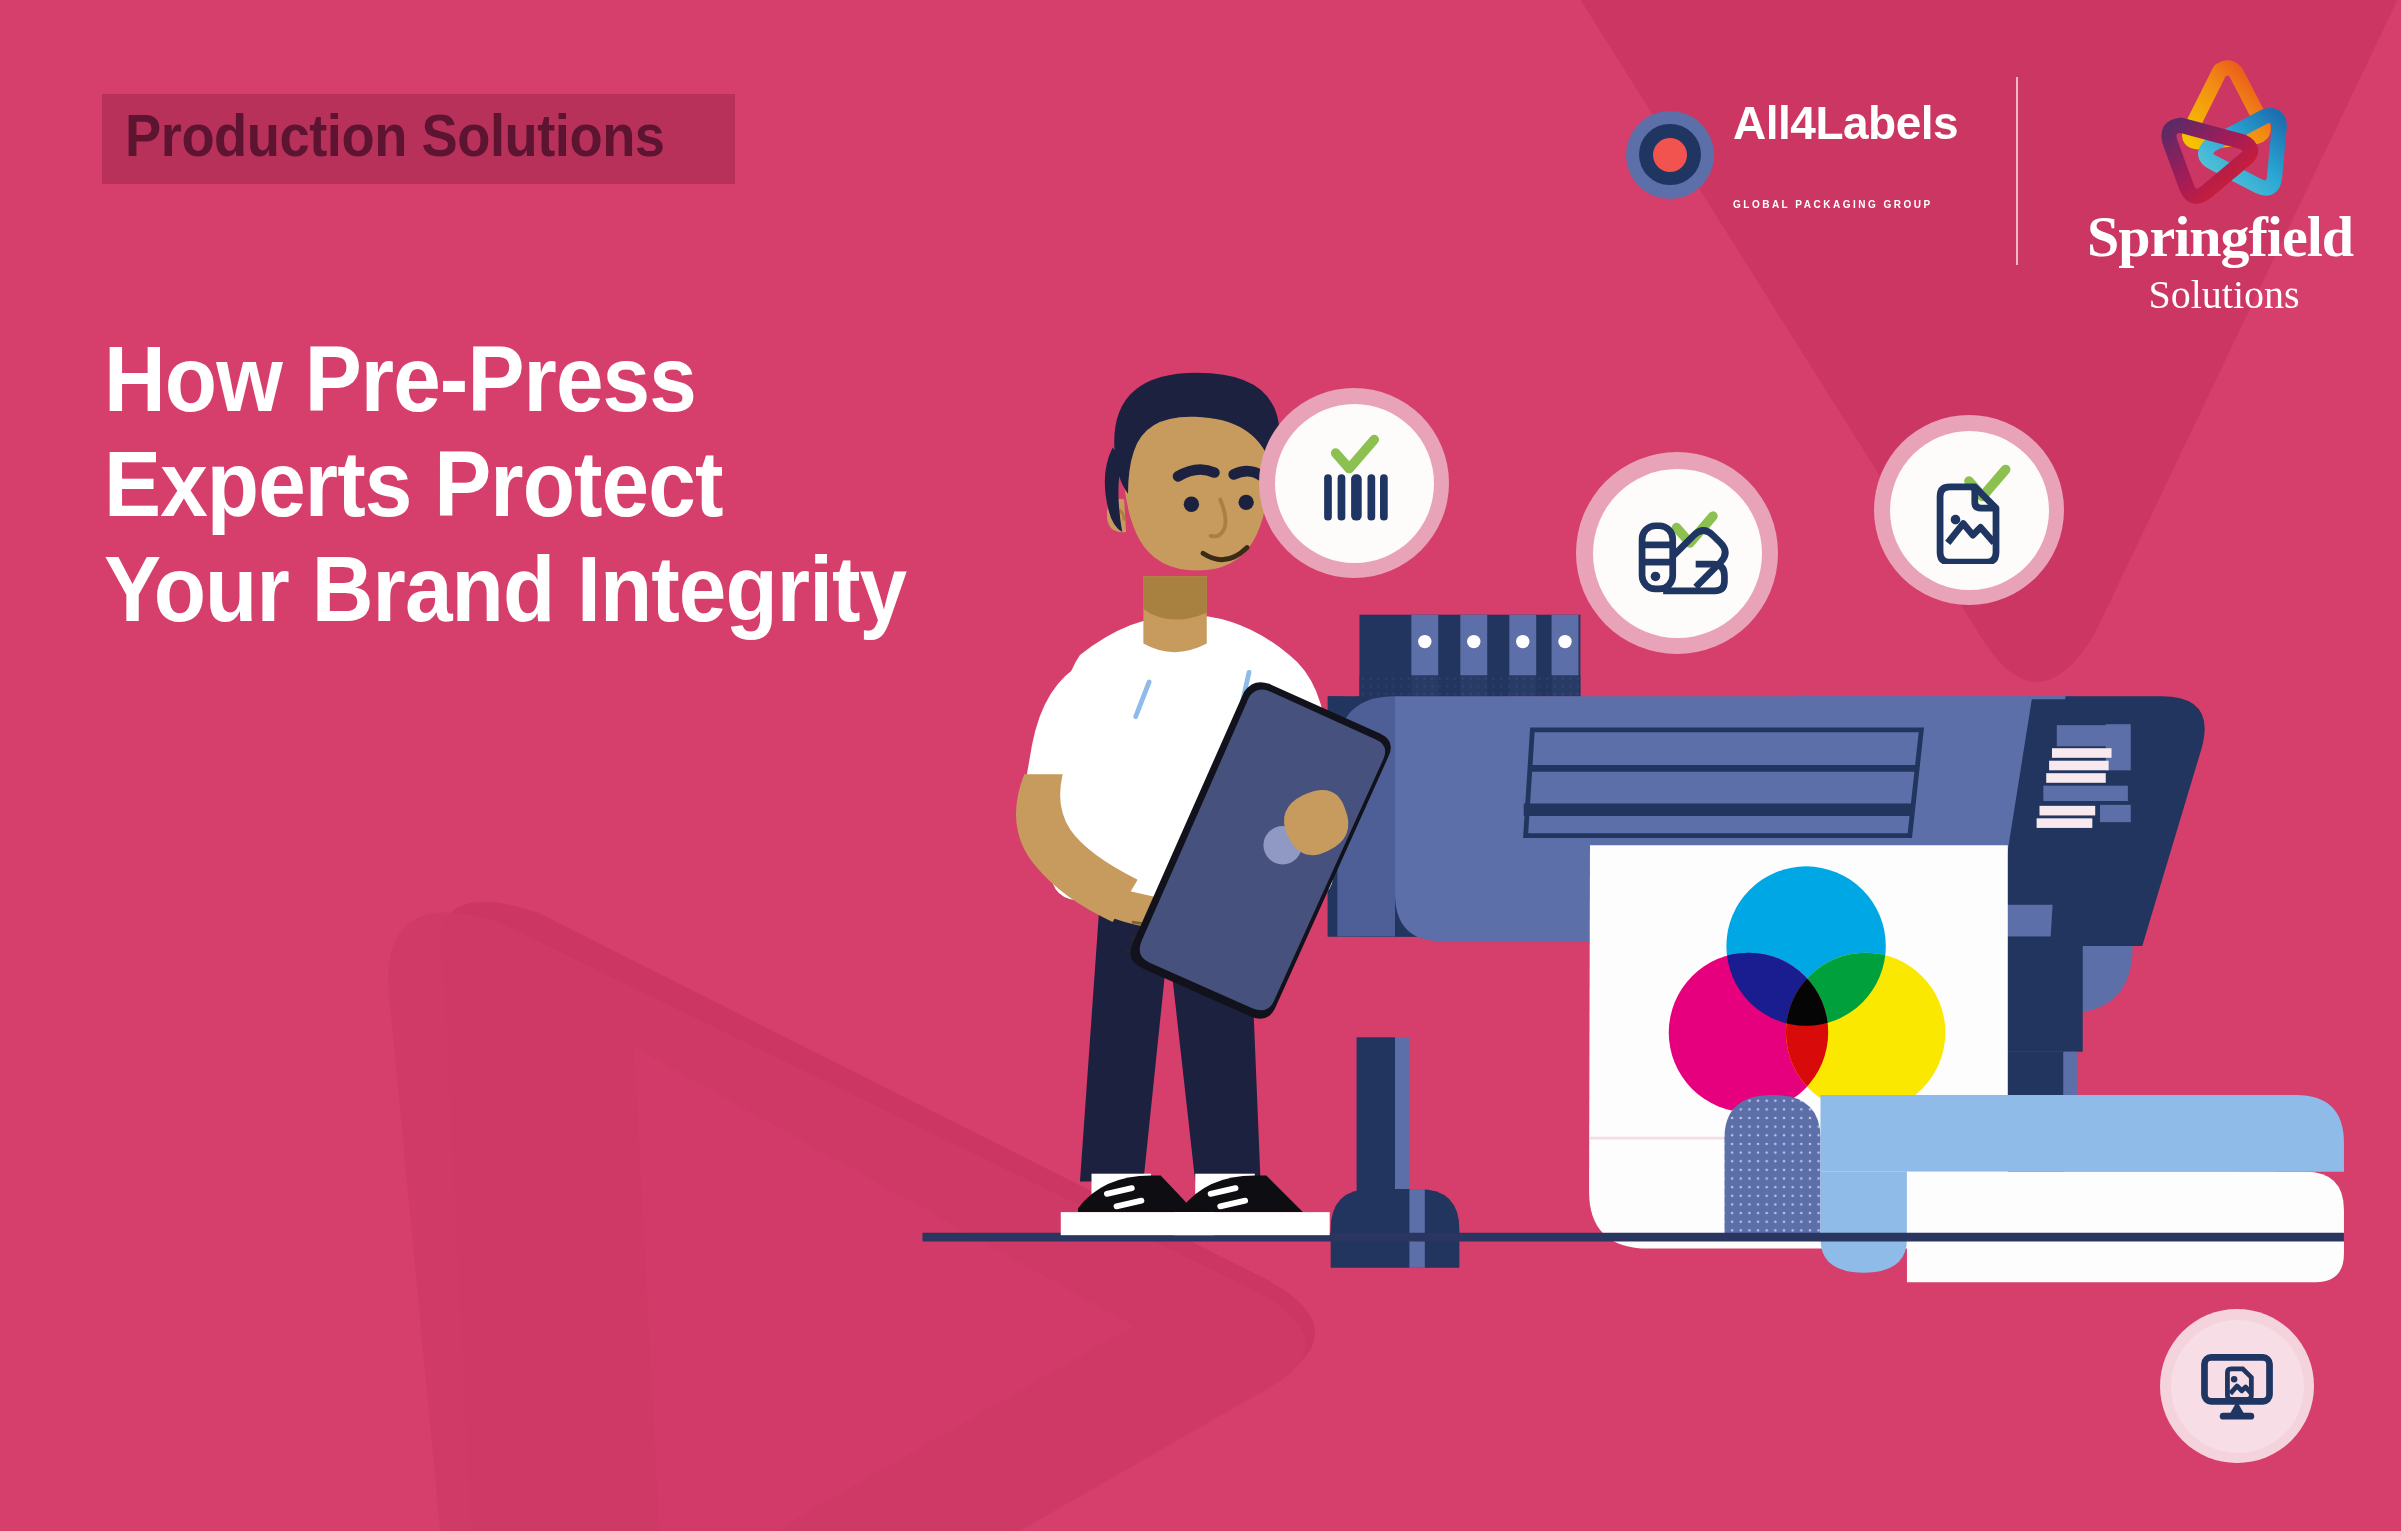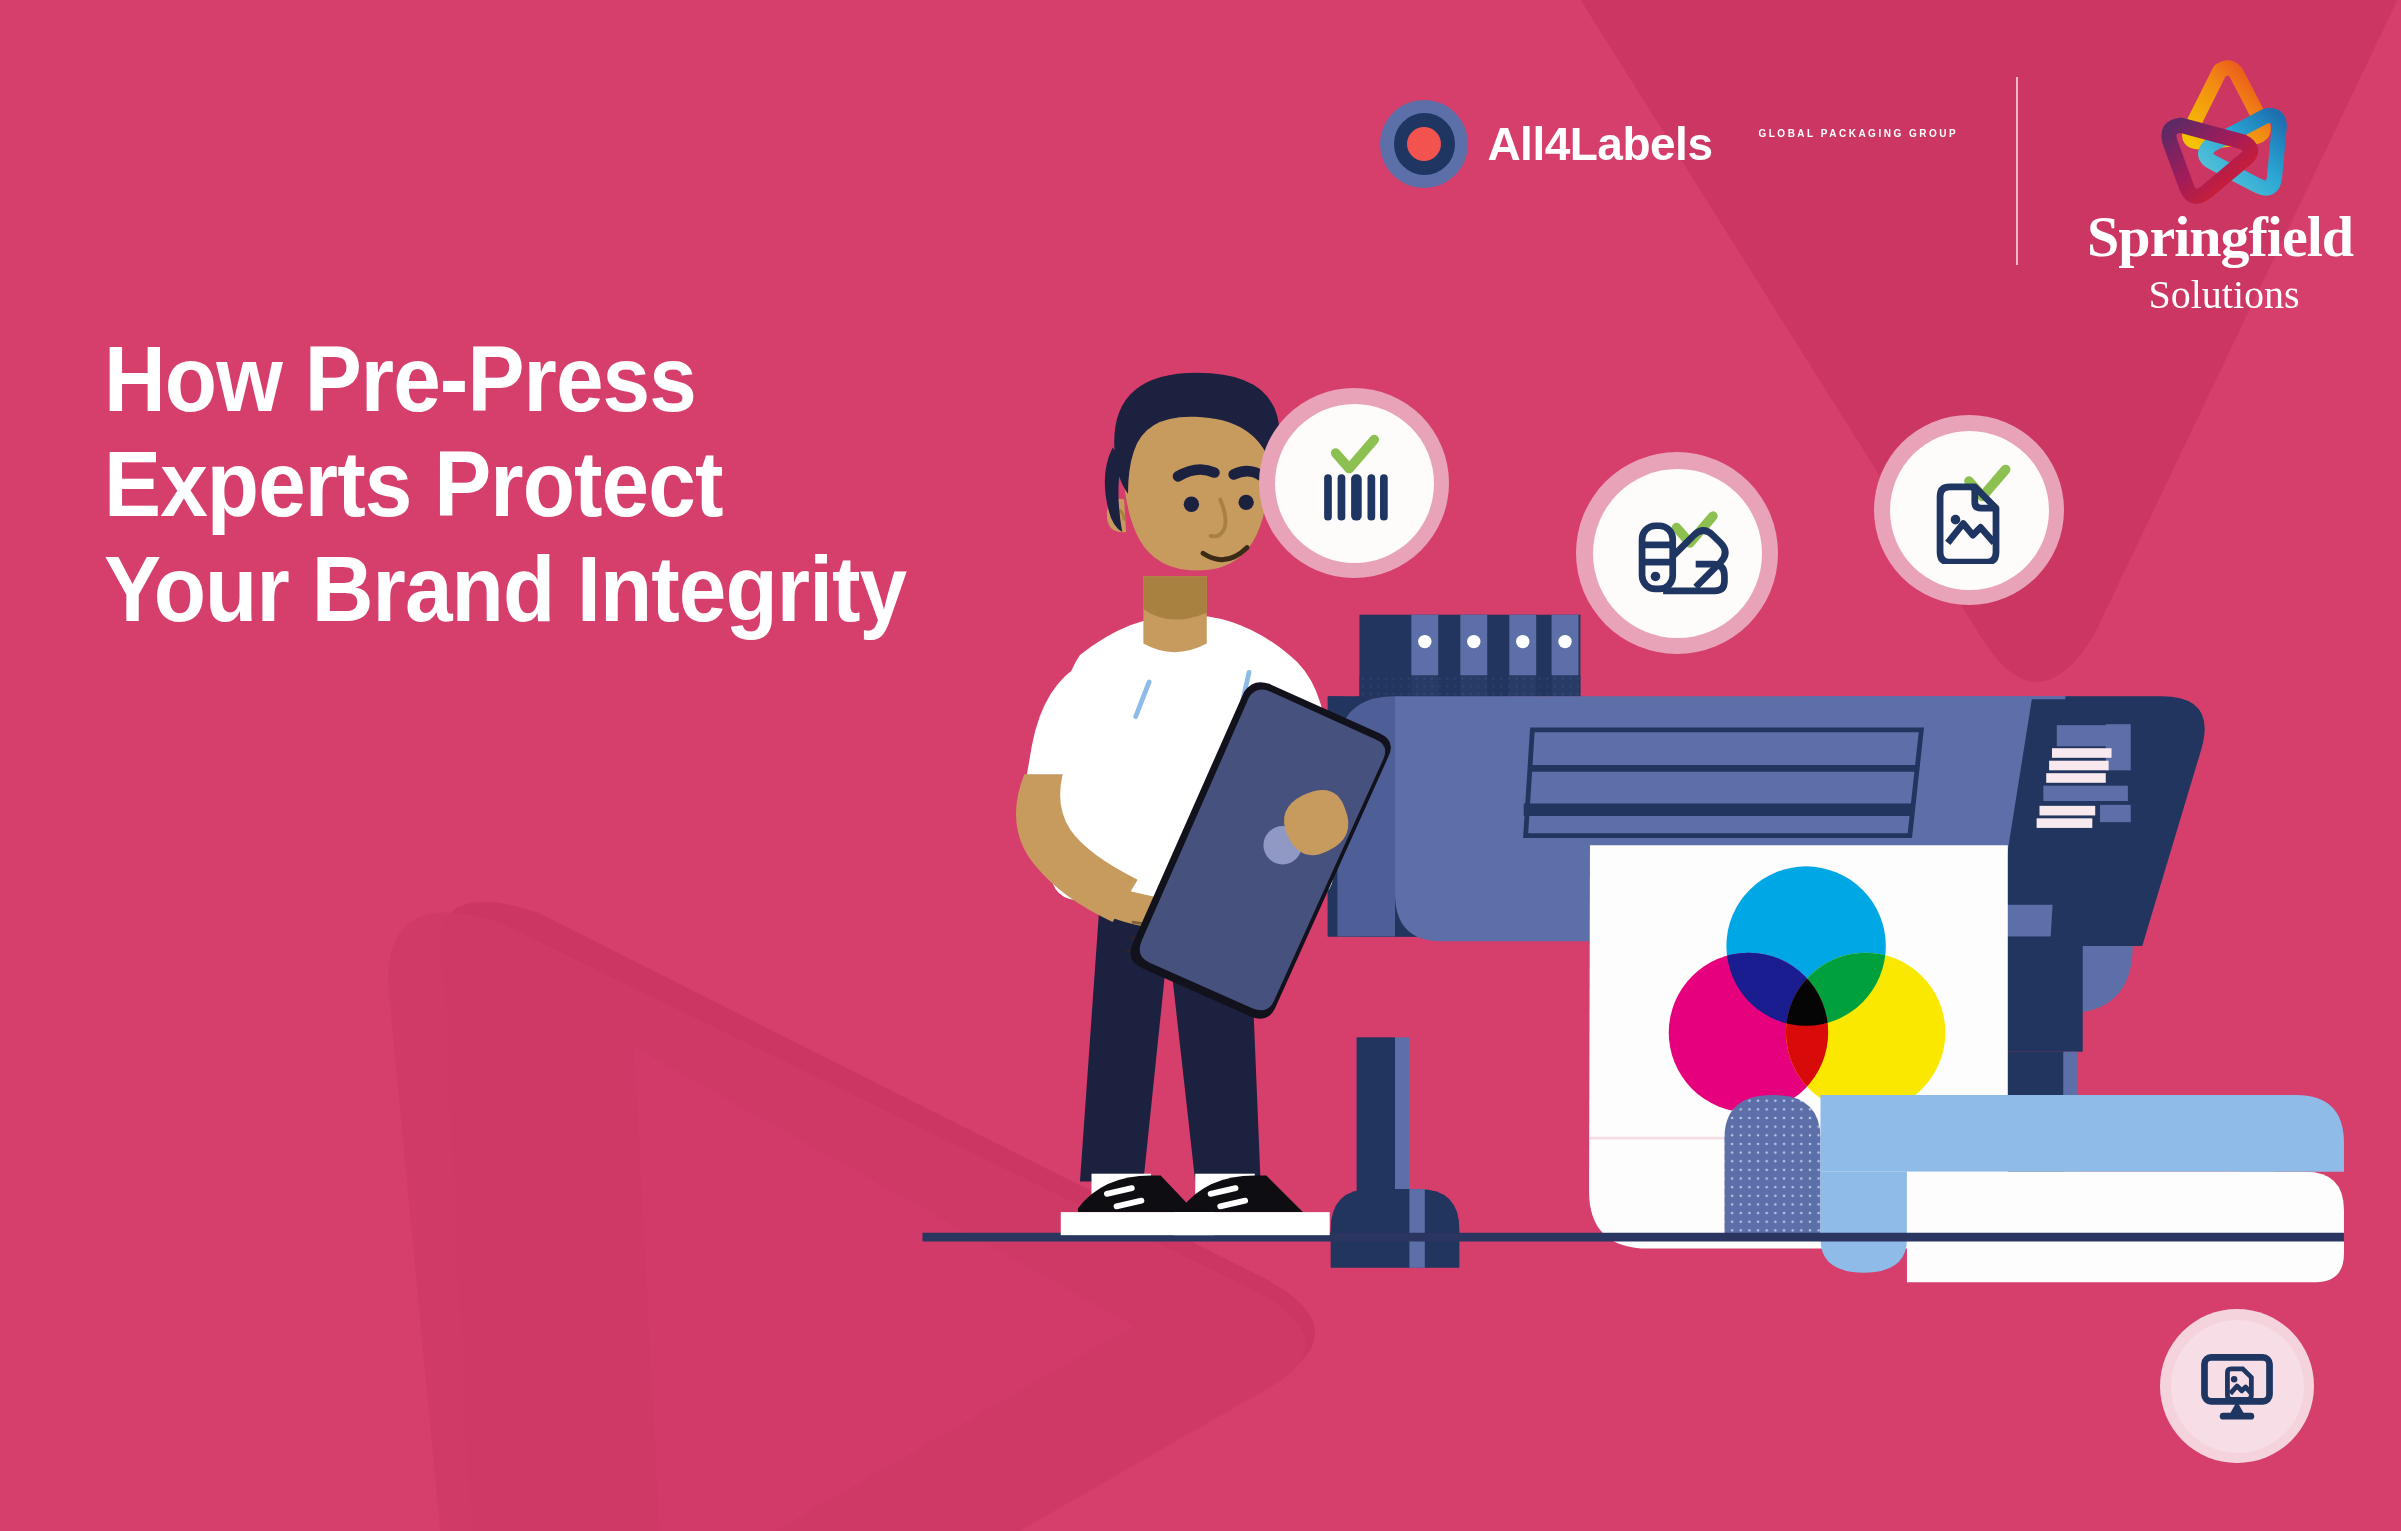--- a/index.html
+++ b/index.html
@@ -39,21 +39,21 @@
   
   .logo-lockup {
     position:absolute; right:38px; top:60px;
     display:flex; align-items:flex-start; gap:0;
   }
   .a4l { display:flex; align-items:center; gap:19px; padding-top:40px; }
   .a4l-ring { width:88px; height:88px; position:relative; }
   .a4l-ring .r1 { position:absolute; inset:0; border-radius:50%; background:#5d6fa8; }
   .a4l-ring .r2 { position:absolute; inset:13.4px; border-radius:50%; background:#1f3562; }
   .a4l-ring .r3 { position:absolute; inset:27px; border-radius:50%; background:#f2534f; }
-  .a4l-words { display:flex; flex-direction:row;gap:46px; }
+  .a4l-words { display:flex; flex-direction:column;gap:46px; }
   .a4l-name { color:#fff; font-size:46px; font-weight:700; line-height:1; letter-spacing:-0.5px; }
   .a4l-sub  { color:#fff; font-size:10px; font-weight:700; letter-spacing:2.5px; margin-top:6.7px; }
 
   .divider { width:1.9px; height:188px; background:rgba(255,255,255,0.65); margin:17.3px 58px 0 58px; }
 
   .sfs { display:flex; flex-direction:column; align-items:center; width:288px;font-family:Liberation Serif, serif; }
   .sfs-mark { width:154px; height:144px; }
   .sfs-name { color:#fff; font-size:58px; font-weight:700; line-height:1; letter-spacing:-1px; margin-top:3.8px; }
   .sfs-sub  { color:#fff; font-size:40px; font-weight:300; line-height:1; margin-top:9.6px;margin-left:8px; }
 
@@ -266,20 +266,23 @@
       <g>
         <path d="M1295 720 q10 -14 26 -8 l116 52 q16 8 8 24 l-118 262 q-8 16 -26 8 l-112 -50 q-18 -8 -10 -26 Z" fill="#12121c"></path>
         <path d="M1300 726 q8 -12 22 -6 l110 50 q14 6 8 20 l-114 252 q-6 14 -22 8 l-108 -48 q-14 -6 -8 -22 Z" fill="#47517e"></path>
         <circle cx="1335" cy="880" r="20" fill="#8f99c4"></circle>
       </g>
 
       <path d="M1356 828 q34 -16 44 14 q12 30 -18 44 q-28 14 -42 -16 q-12 -28 16 -42 Z" fill="#c79a5e"></path>
     </g>
   </svg>
 
+  <div class="banner">
+    <div class="banner-text">Production Solutions</div>
+  </div>
 
   <div class="headline">
     <span>How Pre-Press</span>
     <span>Experts Protect</span>
     <span>Your Brand Integrity</span>
   </div>
 
   <div class="logo-lockup">
 
     <div class="a4l">

